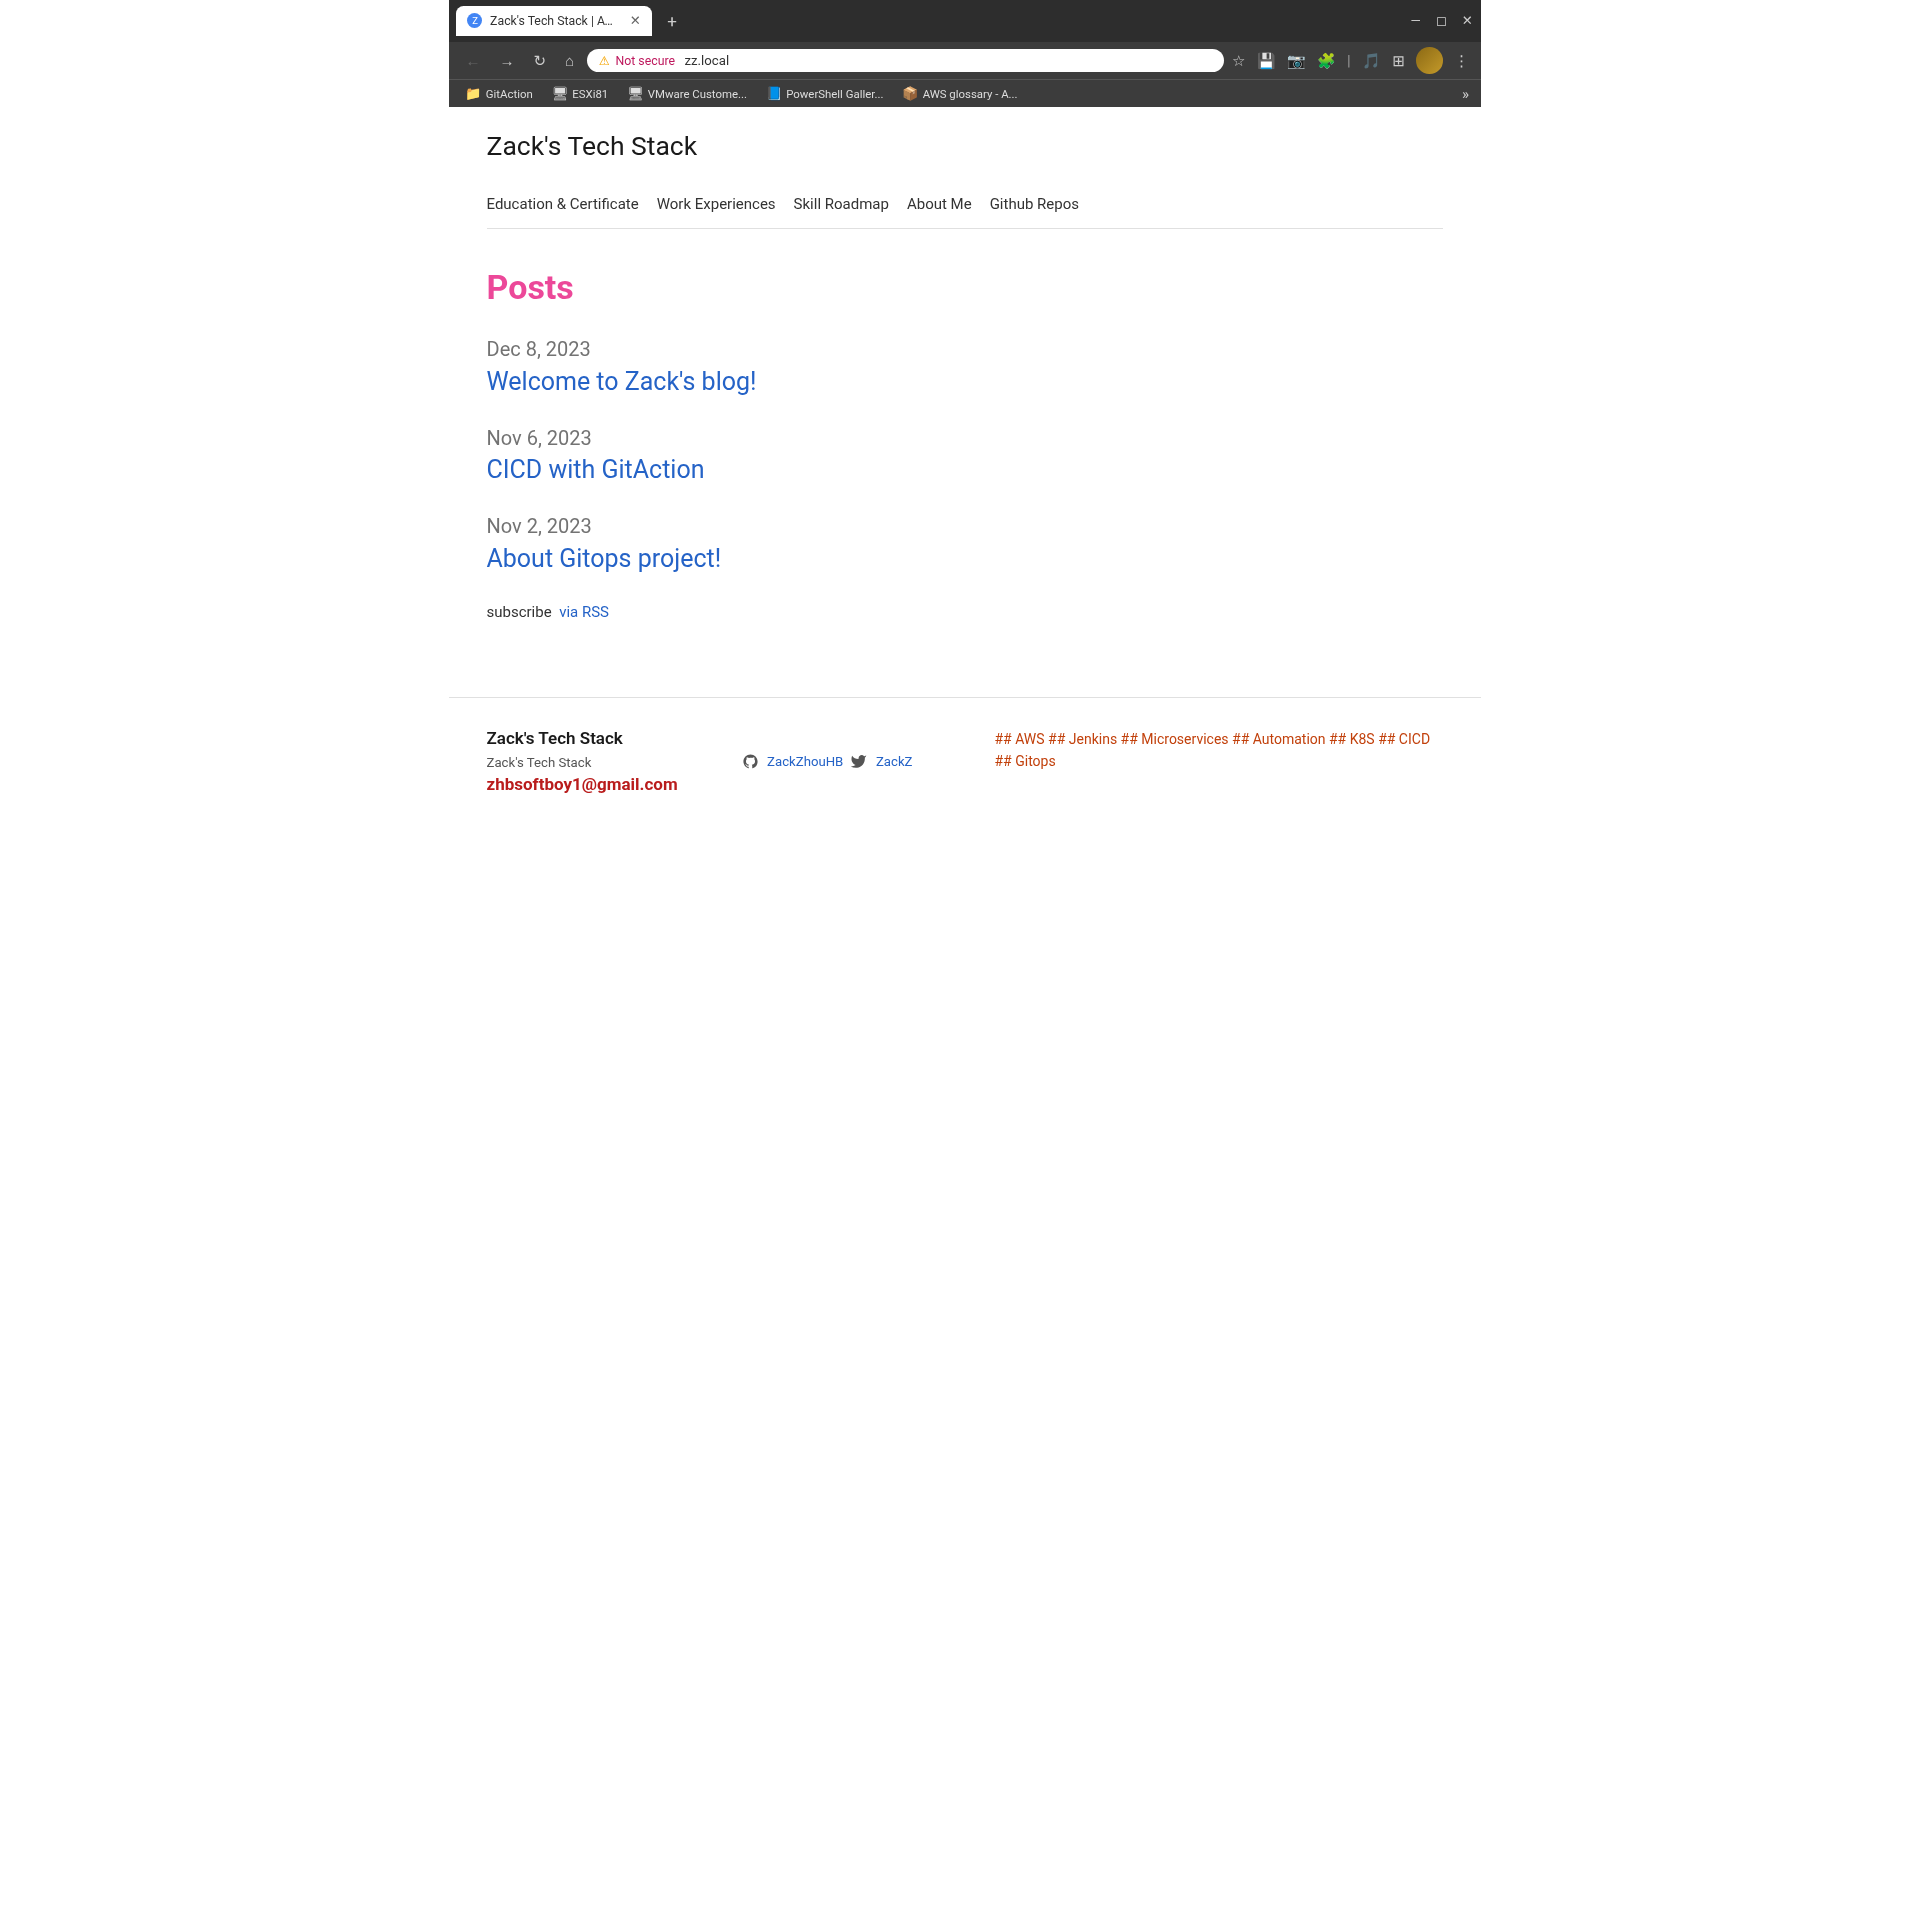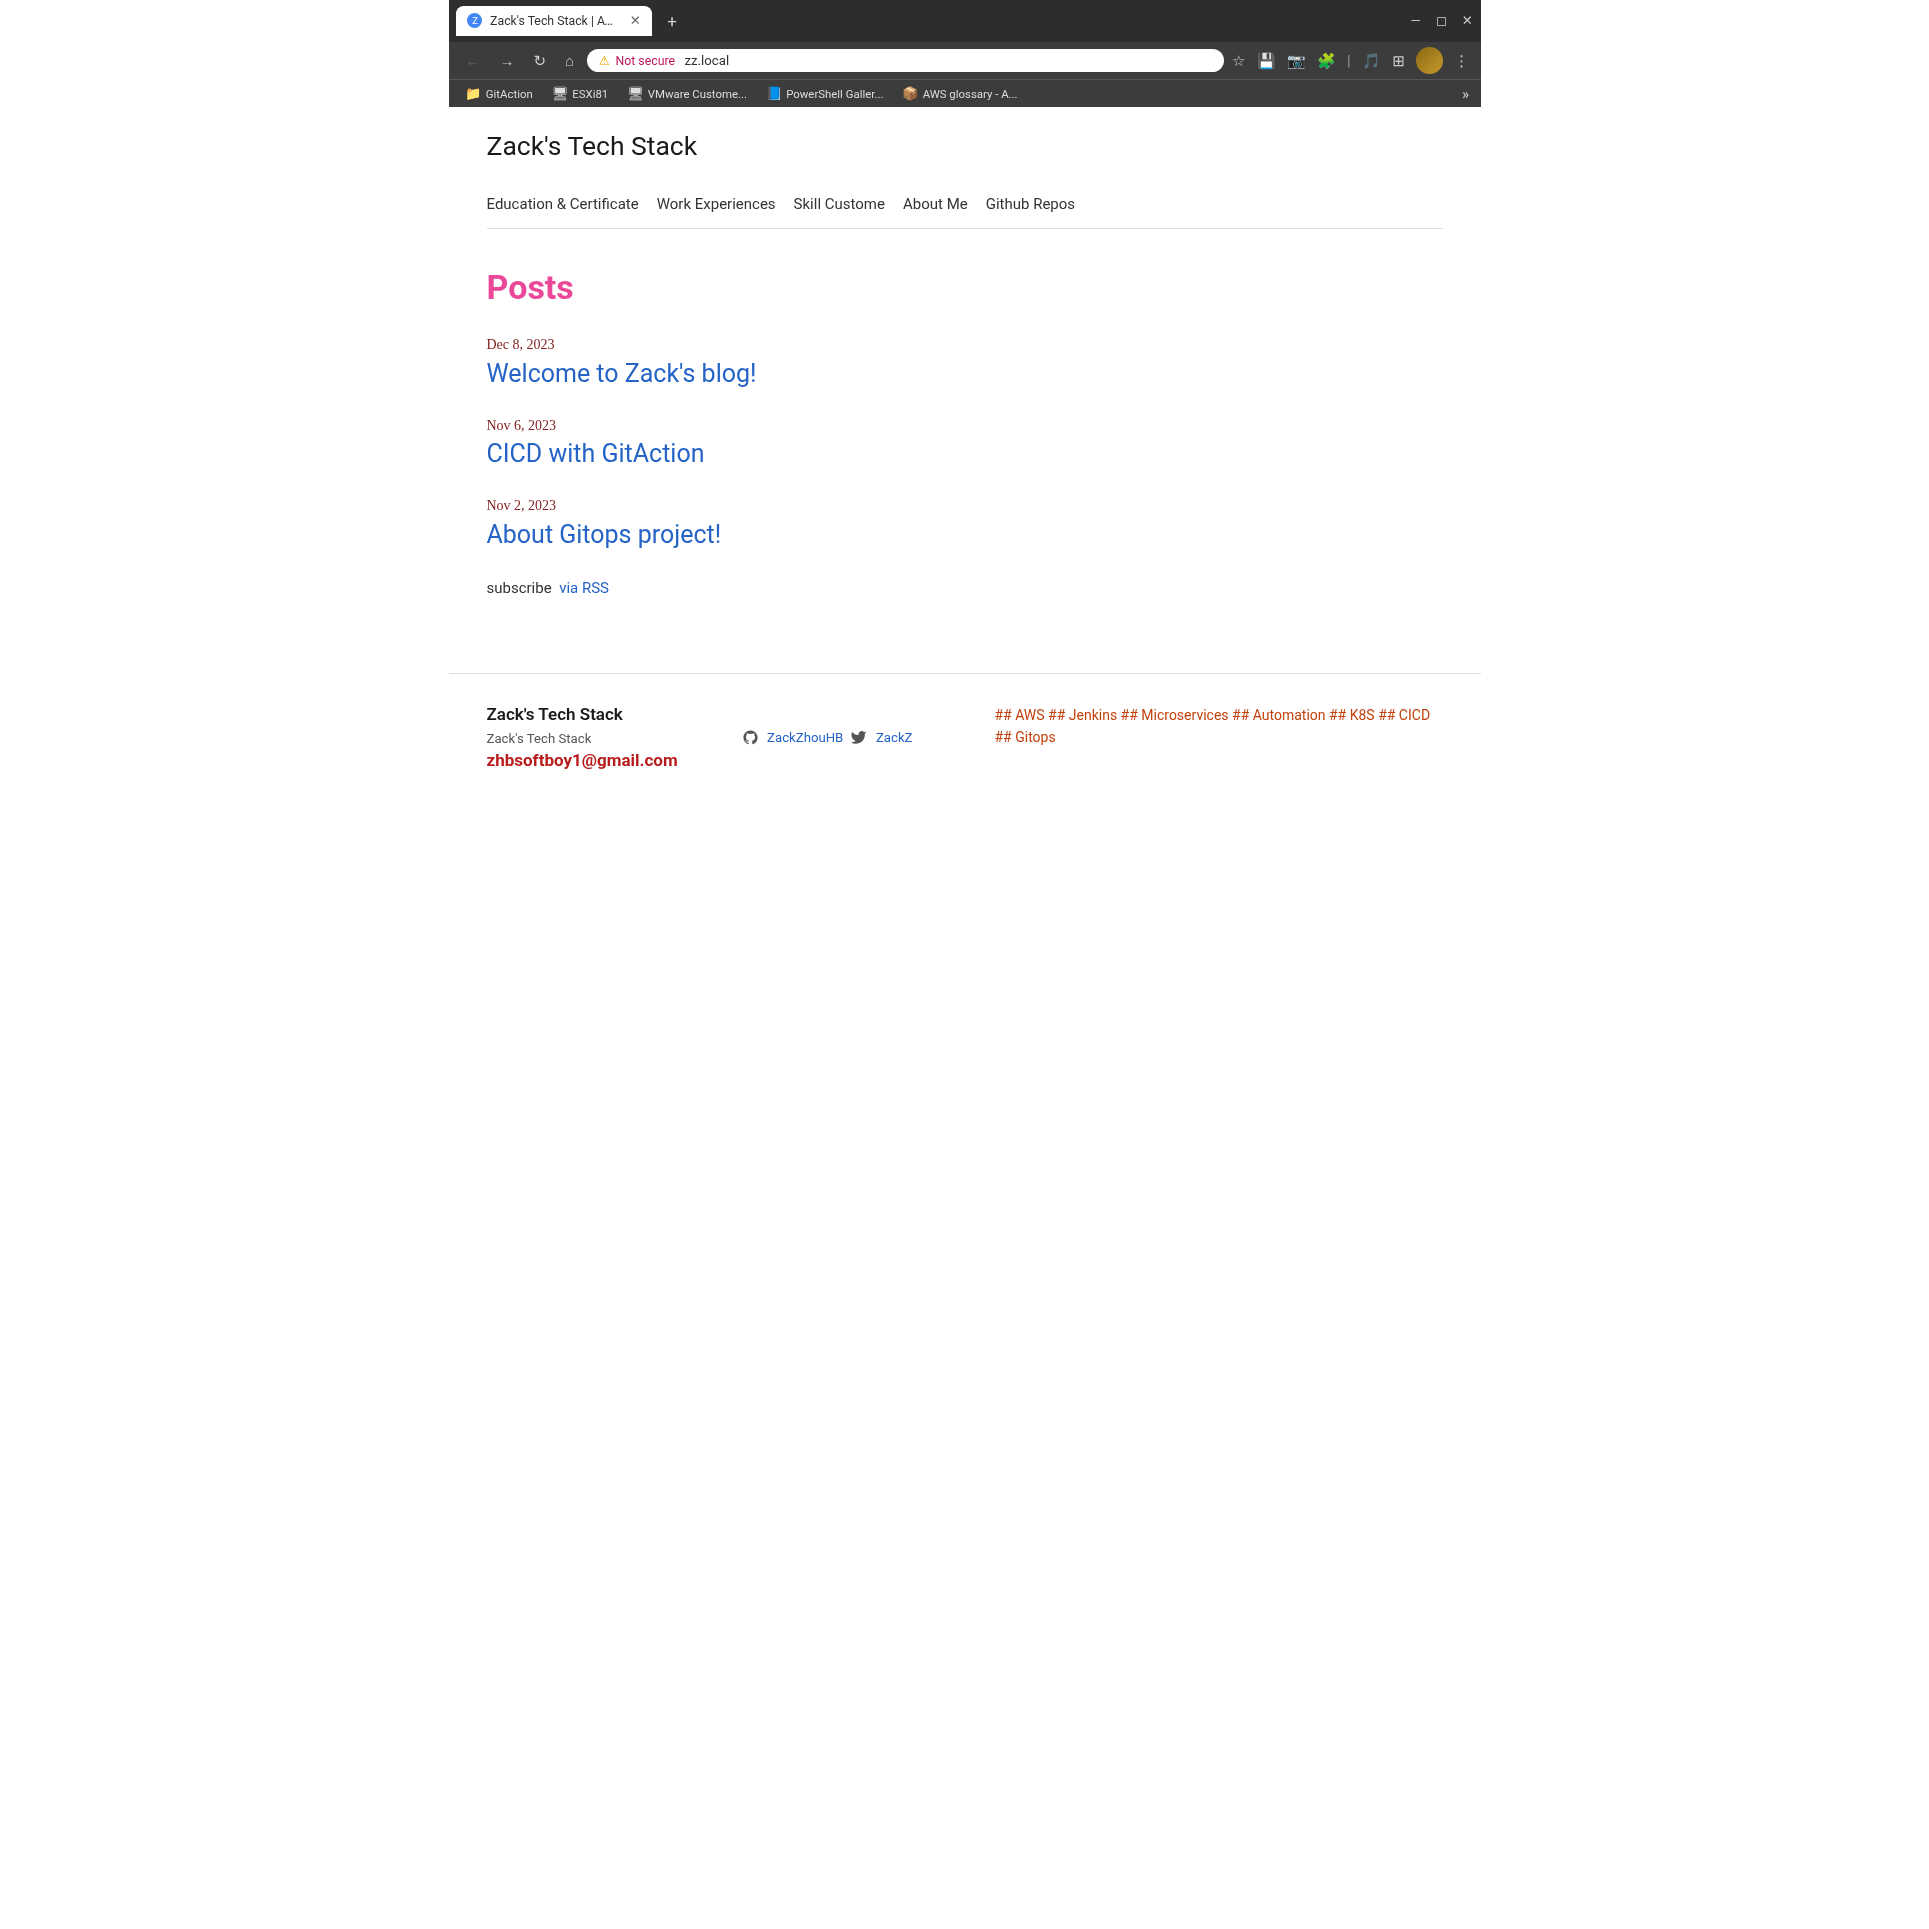--- a/index.html
+++ b/index.html
@@ -197,24 +197,23 @@
       font-weight: 700;
       color: #ec4899;
       margin-bottom: 30px;
     }
 
     .post-item {
       margin-bottom: 30px;
     }
 
     .post-date {
-      font-size: 14px;
-      color: #7f1d1d;
+      font-size: 20px;
+      color: #737373;
       margin-bottom: 5.7px;
-      font-family: Liberation Serif, serif;
     }
 
     .post-link {
       font-size: 25px;
       color: #2563c7;
       text-decoration: none;
       font-weight: 400;
     }
 
     .subscribe-section {
@@ -359,21 +358,21 @@
   </div>
 </div>
 
 <div class="website">
 
   <header class="site-header">
     <h1 class="site-title">Zack's Tech Stack</h1>
     <nav class="site-nav">
       <a href="#">Education &amp; Certificate</a>
       <a href="#">Work Experiences</a>
-      <a href="#">Skill Custome</a>
+      <a href="#">Skill Roadmap</a>
       <a href="#">About Me</a>
       <a href="#">Github Repos</a>
     </nav>
   </header>
 
   <main class="site-main">
     <h2 class="posts-title">Posts</h2>
 
     <article class="post-item">
       <div class="post-date">Dec 8, 2023</div>

